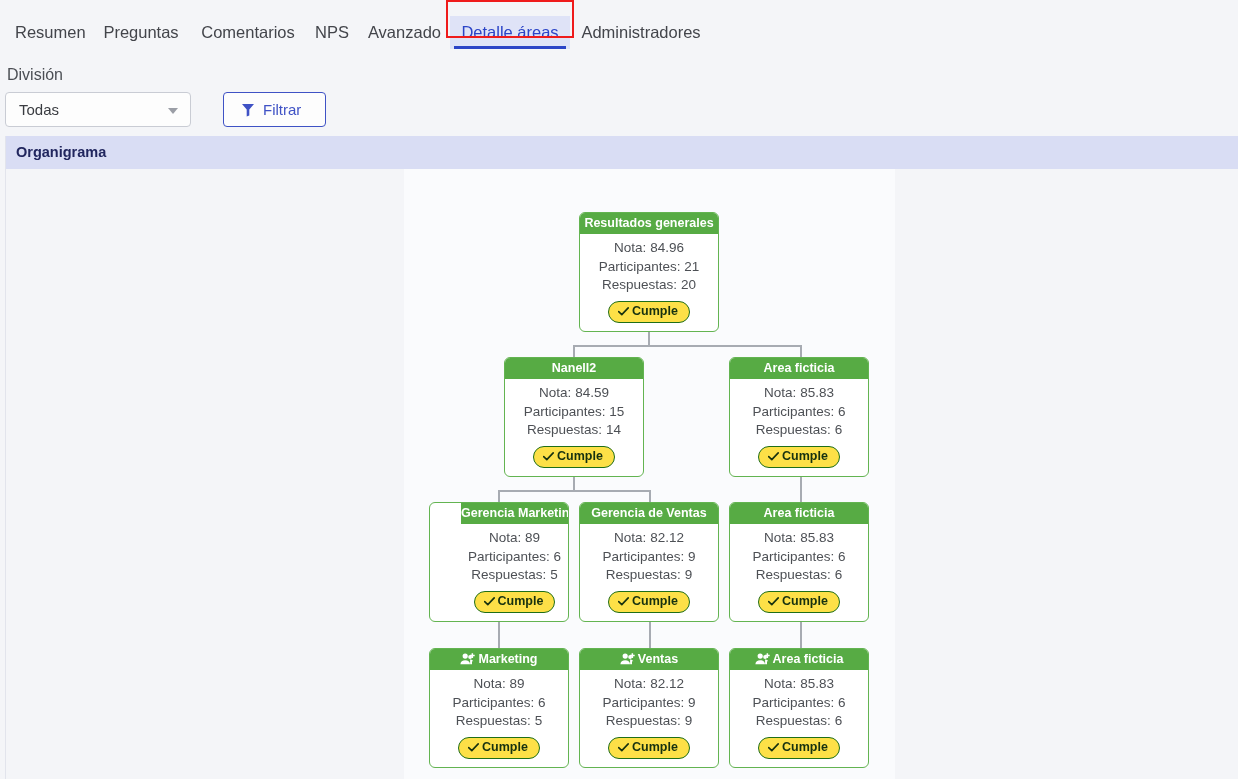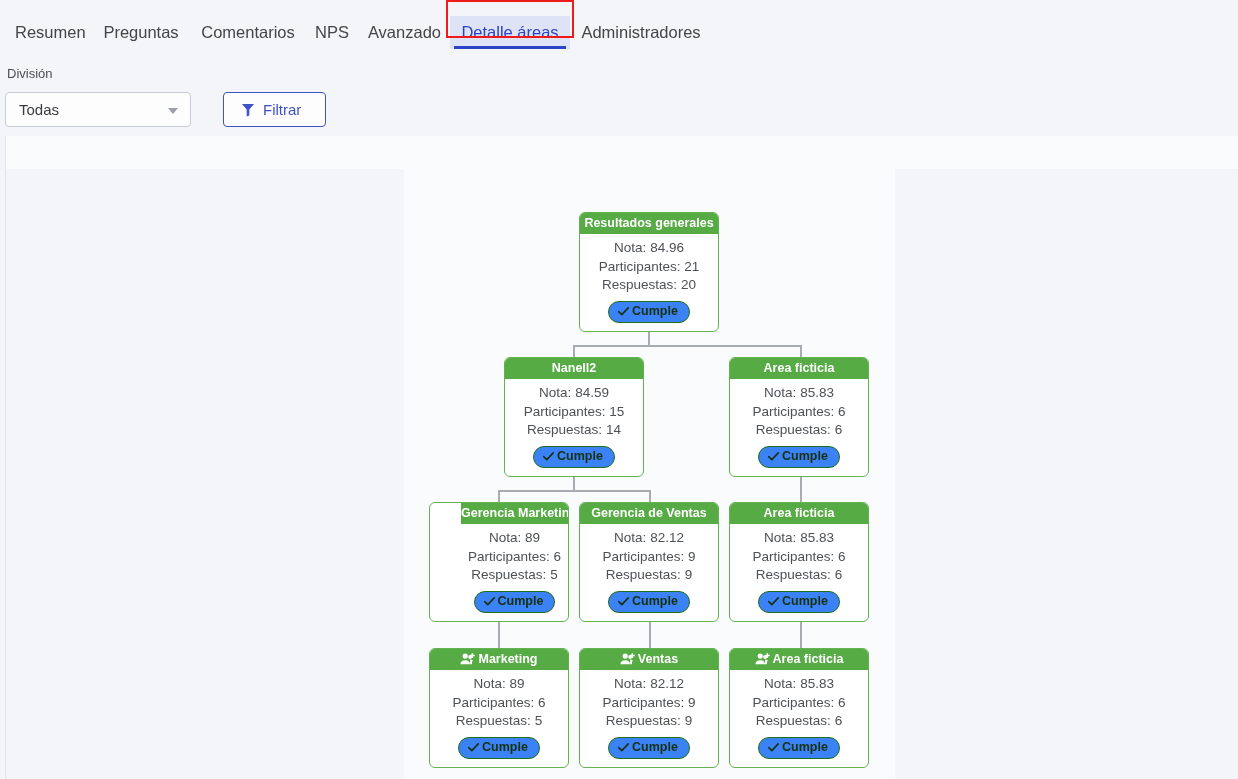--- a/index.html
+++ b/index.html
@@ -40,21 +40,21 @@
     position: absolute;
     left: 446px; top: 0;
     width: 128px; height: 38px;
     border: 2px solid #ef1b1b;
     pointer-events: none;
   }
 
   
   .filter-label {
     position: absolute; left: 7px; top: 66px;
-    font-size: 13px; color: #4c4f55;
+    font-size: 16px; color: #4c4f55;
   }
   .select-wrap {
     position: absolute; left: 5px; top: 92px;
     width: 186px; height: 35px;
     background: #fdfdfd;
     border: 1px solid #c9ccd4;
     border-radius: 4px;
   }
   .select-value {
     position: absolute; left: 13px; top: 0;
@@ -145,21 +145,21 @@
   .node-line {
     font-size: 13.5px;
     color: #4d5055;
     line-height: 18.5px;
     white-space: nowrap;
   }
   .badge {
     display: inline-block;
     margin-top: 6px;
     padding: 2px 11px 3px 9px;
-    background: #3b82f6;
+    background: #fde047;
     border: 1.5px solid #1f6e18;
     border-radius: 11px;
     color: #16310f;
     font-size: 12.5px;
     font-weight: bold;
     white-space: nowrap;
   }
   .badge .check {
     display: inline-block;
     vertical-align: -1px;
@@ -198,20 +198,23 @@
 <div class="filter-btn">
   <span class="filter-btn-icon">
     <svg width="14" height="14" viewBox="0 0 14 14">
       <path d="M1 1 H13 L8.3 6.6 V12.4 L5.7 13.6 V6.6 Z" fill="#3f52c5"></path>
     </svg>
   </span>
   <span class="filter-btn-label">Filtrar</span>
 </div>
 
 <div class="panel">
+  <div class="panel-head">
+    <span class="panel-head-title">Organigrama</span>
+  </div>
   <div class="panel-body">
     <div class="chart-area"></div>
   <div class="conn-v" style="left: 642px; top: 161px; height: 16px;"></div>
       <div class="conn-h" style="left: 567px; top: 176px; width: 229px;"></div>
       <div class="conn-v" style="left: 567px; top: 176px; height: 13px;"></div>
       <div class="conn-v" style="left: 794px; top: 176px; height: 13px;"></div>
       <div class="conn-v" style="left: 567px; top: 306px; height: 16px;"></div>
       <div class="conn-h" style="left: 492px; top: 321px; width: 153px;"></div>
       <div class="conn-v" style="left: 492px; top: 321px; height: 13px;"></div>
       <div class="conn-v" style="left: 643px; top: 321px; height: 13px;"></div>

